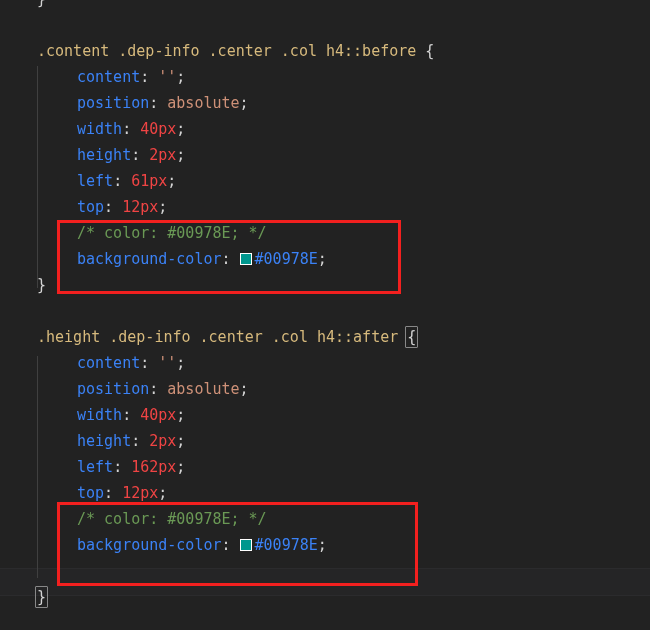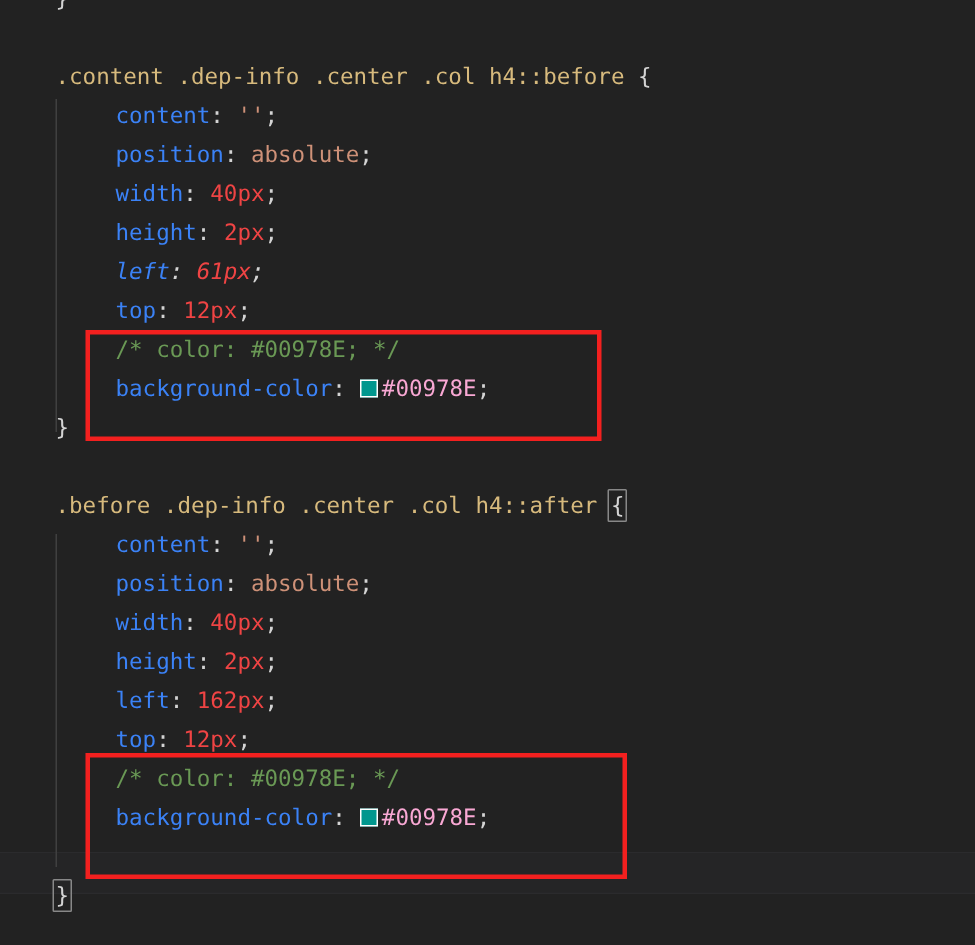--- a/index.html
+++ b/index.html
@@ -68,21 +68,21 @@
   }
 
   
   .t-sel      { color: #d7ba7d; }          
   .t-punct    { color: #d4d4d4; }          
   .t-prop     { color: #3b82f6; }
   .t-value    { color: #ce9178; }          
   .t-keyword  { color: #ce9178; }          
   .t-num      { color: #ef4444; }          
   .t-comment  { color: #6a9955; }          
-  .t-hex      { color: #f9a8d4; }
+  .t-hex      { color: #3b82f6; }
 
   
   .swatch {
     display: inline-block;
     width: 12px;
     height: 12px;
     vertical-align: -1px;
     border: 1px solid #ffffff;
     box-sizing: border-box;
     margin-right: 3px;
@@ -123,27 +123,27 @@
     <div class="indent-guide" style="left:37px; top:356px; height:222px;"></div>
 
     <div id="code-lines">
         <div class="line" style="top: -14px;"><span class="code" style="margin-left: 37px;"><span class="t-punct">}</span></span></div>
         <div class="line" style="top: 12px;"><span class="code" style="margin-left: 37px;"></span></div>
         <div class="line" style="top: 38px;"><span class="code" style="margin-left: 37px;"><span class="t-sel">.content .dep-info .center .col h4::before</span><span class="t-punct"> {</span></span></div>
         <div class="line" style="top: 64px;"><span class="code" style="margin-left: 77px;"><span class="t-prop">content</span><span class="t-punct">: </span><span class="t-value">''</span><span class="t-punct">;</span></span></div>
         <div class="line" style="top: 90px;"><span class="code" style="margin-left: 77px;"><span class="t-prop">position</span><span class="t-punct">: </span><span class="t-keyword">absolute</span><span class="t-punct">;</span></span></div>
         <div class="line" style="top: 116px;"><span class="code" style="margin-left: 77px;"><span class="t-prop">width</span><span class="t-punct">: </span><span class="t-num">40px</span><span class="t-punct">;</span></span></div>
         <div class="line" style="top: 142px;"><span class="code" style="margin-left: 77px;"><span class="t-prop">height</span><span class="t-punct">: </span><span class="t-num">2px</span><span class="t-punct">;</span></span></div>
-        <div class="line" style="top: 168px; font-style: italic;"><span class="code" style="margin-left: 77px;"><span class="t-prop">left</span><span class="t-punct">: </span><span class="t-num">61px</span><span class="t-punct">;</span></span></div>
+        <div class="line" style="top: 168px;"><span class="code" style="margin-left: 77px;"><span class="t-prop">left</span><span class="t-punct">: </span><span class="t-num">61px</span><span class="t-punct">;</span></span></div>
         <div class="line" style="top: 194px;"><span class="code" style="margin-left: 77px;"><span class="t-prop">top</span><span class="t-punct">: </span><span class="t-num">12px</span><span class="t-punct">;</span></span></div>
         <div class="line" style="top: 220px;"><span class="code" style="margin-left: 77px;"><span class="t-comment">/* color: #00978E; */</span></span></div>
         <div class="line" style="top: 246px;"><span class="code" style="margin-left: 77px;"><span class="t-prop">background-color</span><span class="t-punct">: </span><span class="swatch" style="background: rgb(0, 151, 142);"></span><span class="t-hex">#00978E</span><span class="t-punct">;</span></span></div>
         <div class="line" style="top: 272px;"><span class="code" style="margin-left: 37px;"><span class="t-punct">}</span></span></div>
         <div class="line" style="top: 298px;"><span class="code" style="margin-left: 37px;"></span></div>
-        <div class="line" style="top: 324px;"><span class="code" style="margin-left: 37px;"><span class="t-sel">.before .dep-info .center .col h4::after</span><span class="t-punct"> </span><span class="t-punct bracket-match">{</span></span></div>
+        <div class="line" style="top: 324px;"><span class="code" style="margin-left: 37px;"><span class="t-sel">.height .dep-info .center .col h4::after</span><span class="t-punct"> </span><span class="t-punct bracket-match">{</span></span></div>
         <div class="line" style="top: 350px;"><span class="code" style="margin-left: 77px;"><span class="t-prop">content</span><span class="t-punct">: </span><span class="t-value">''</span><span class="t-punct">;</span></span></div>
         <div class="line" style="top: 376px;"><span class="code" style="margin-left: 77px;"><span class="t-prop">position</span><span class="t-punct">: </span><span class="t-keyword">absolute</span><span class="t-punct">;</span></span></div>
         <div class="line" style="top: 402px;"><span class="code" style="margin-left: 77px;"><span class="t-prop">width</span><span class="t-punct">: </span><span class="t-num">40px</span><span class="t-punct">;</span></span></div>
         <div class="line" style="top: 428px;"><span class="code" style="margin-left: 77px;"><span class="t-prop">height</span><span class="t-punct">: </span><span class="t-num">2px</span><span class="t-punct">;</span></span></div>
         <div class="line" style="top: 454px;"><span class="code" style="margin-left: 77px; text-align: right;"><span class="t-prop">left</span><span class="t-punct">: </span><span class="t-num">162px</span><span class="t-punct">;</span></span></div>
         <div class="line" style="top: 480px;"><span class="code" style="margin-left: 77px;"><span class="t-prop">top</span><span class="t-punct">: </span><span class="t-num">12px</span><span class="t-punct">;</span></span></div>
         <div class="line" style="top: 506px;"><span class="code" style="margin-left: 77px;"><span class="t-comment">/* color: #00978E; */</span></span></div>
         <div class="line" style="top: 532px;"><span class="code" style="margin-left: 77px;"><span class="t-prop">background-color</span><span class="t-punct">: </span><span class="swatch" style="background: rgb(0, 151, 142);"></span><span class="t-hex">#00978E</span><span class="t-punct">;</span></span></div>
         <div class="line" style="top: 558px;"><span class="code" style="margin-left: 37px;"></span></div>
         <div class="line" style="top: 584px;"><span class="code" style="margin-left: 37px;"><span class="t-punct bracket-match">}</span></span></div>

